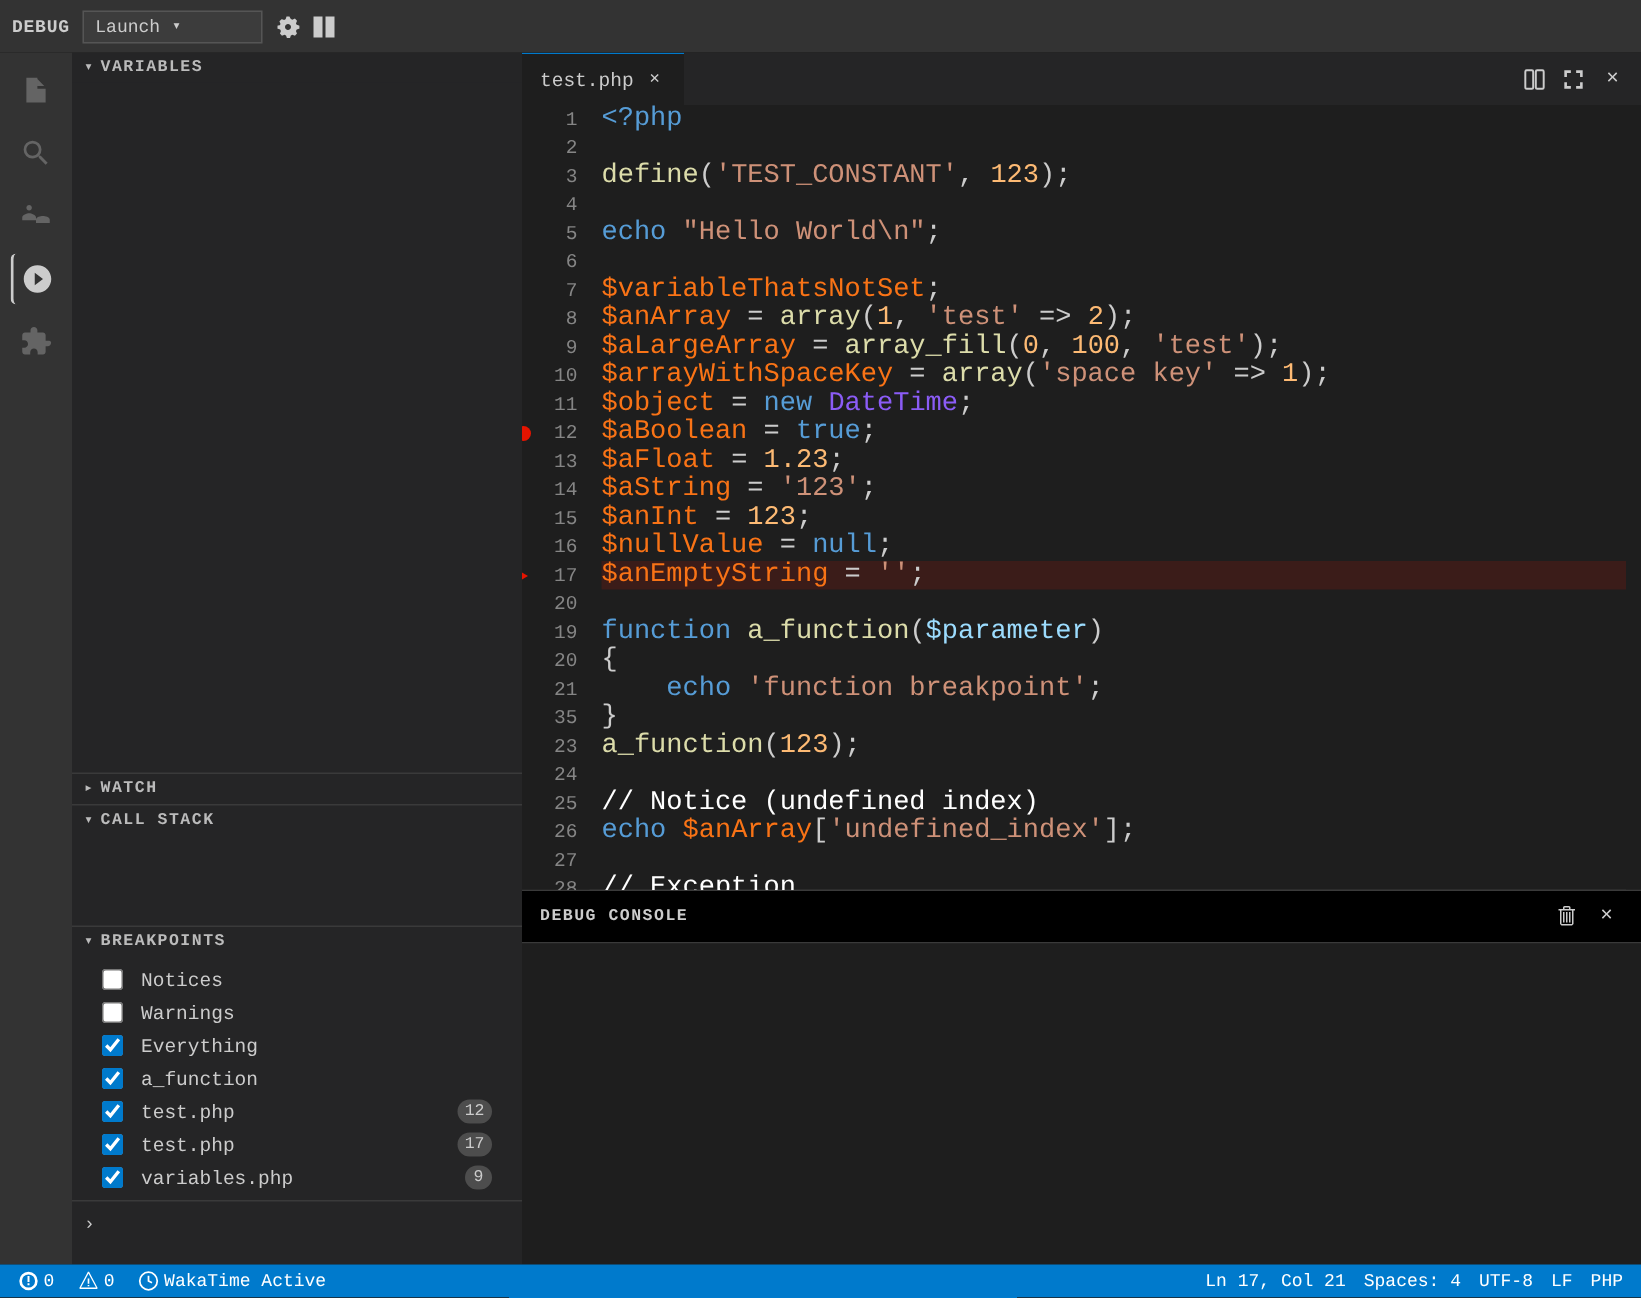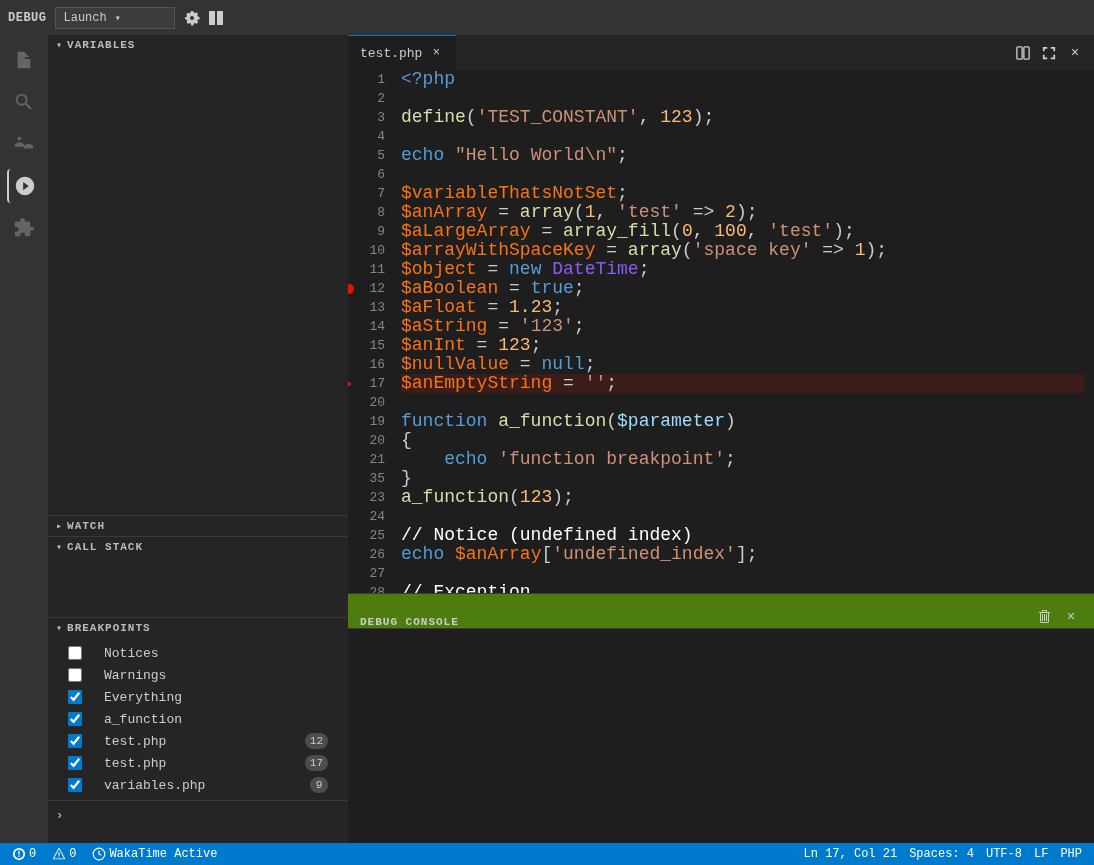--- a/index.html
+++ b/index.html
@@ -192,21 +192,21 @@
       padding: 4px 0;
     }
     .breakpoint-item {
       display: flex;
       align-items: center;
       padding: 2px 20px;
       font-size: 13px;
       color: #cccccc;
       cursor: pointer;
       height: 22px;
-      gap: 22px;
+      gap: 12px;
     }
     .breakpoint-checkbox {
       width: 14px;
       height: 14px;
       accent-color: #007acc;
       cursor: pointer;
     }
     .breakpoint-badge {
       margin-left: auto;
       background: #4d4d4d;
@@ -324,22 +324,22 @@
     .debug-console {
       height: 250px;
       background: #1e1e1e;
       border-top: 1px solid #3a3a3a;
       display: flex;
       flex-direction: column;
       flex-shrink: 0;
     }
     .console-header {
       display: flex;
-      align-items: flex-end;
-      background: #4d7c0f;
+      align-items: center;
+      background: #000000;
       height: 35px;
       padding: 0 12px;
       border-bottom: 1px solid #3a3a3a;
       gap: 8px;
     }
     .console-title {
       font-size: 11px;
       font-weight: bold;
       letter-spacing: 1px;
       color: #cccccc;

